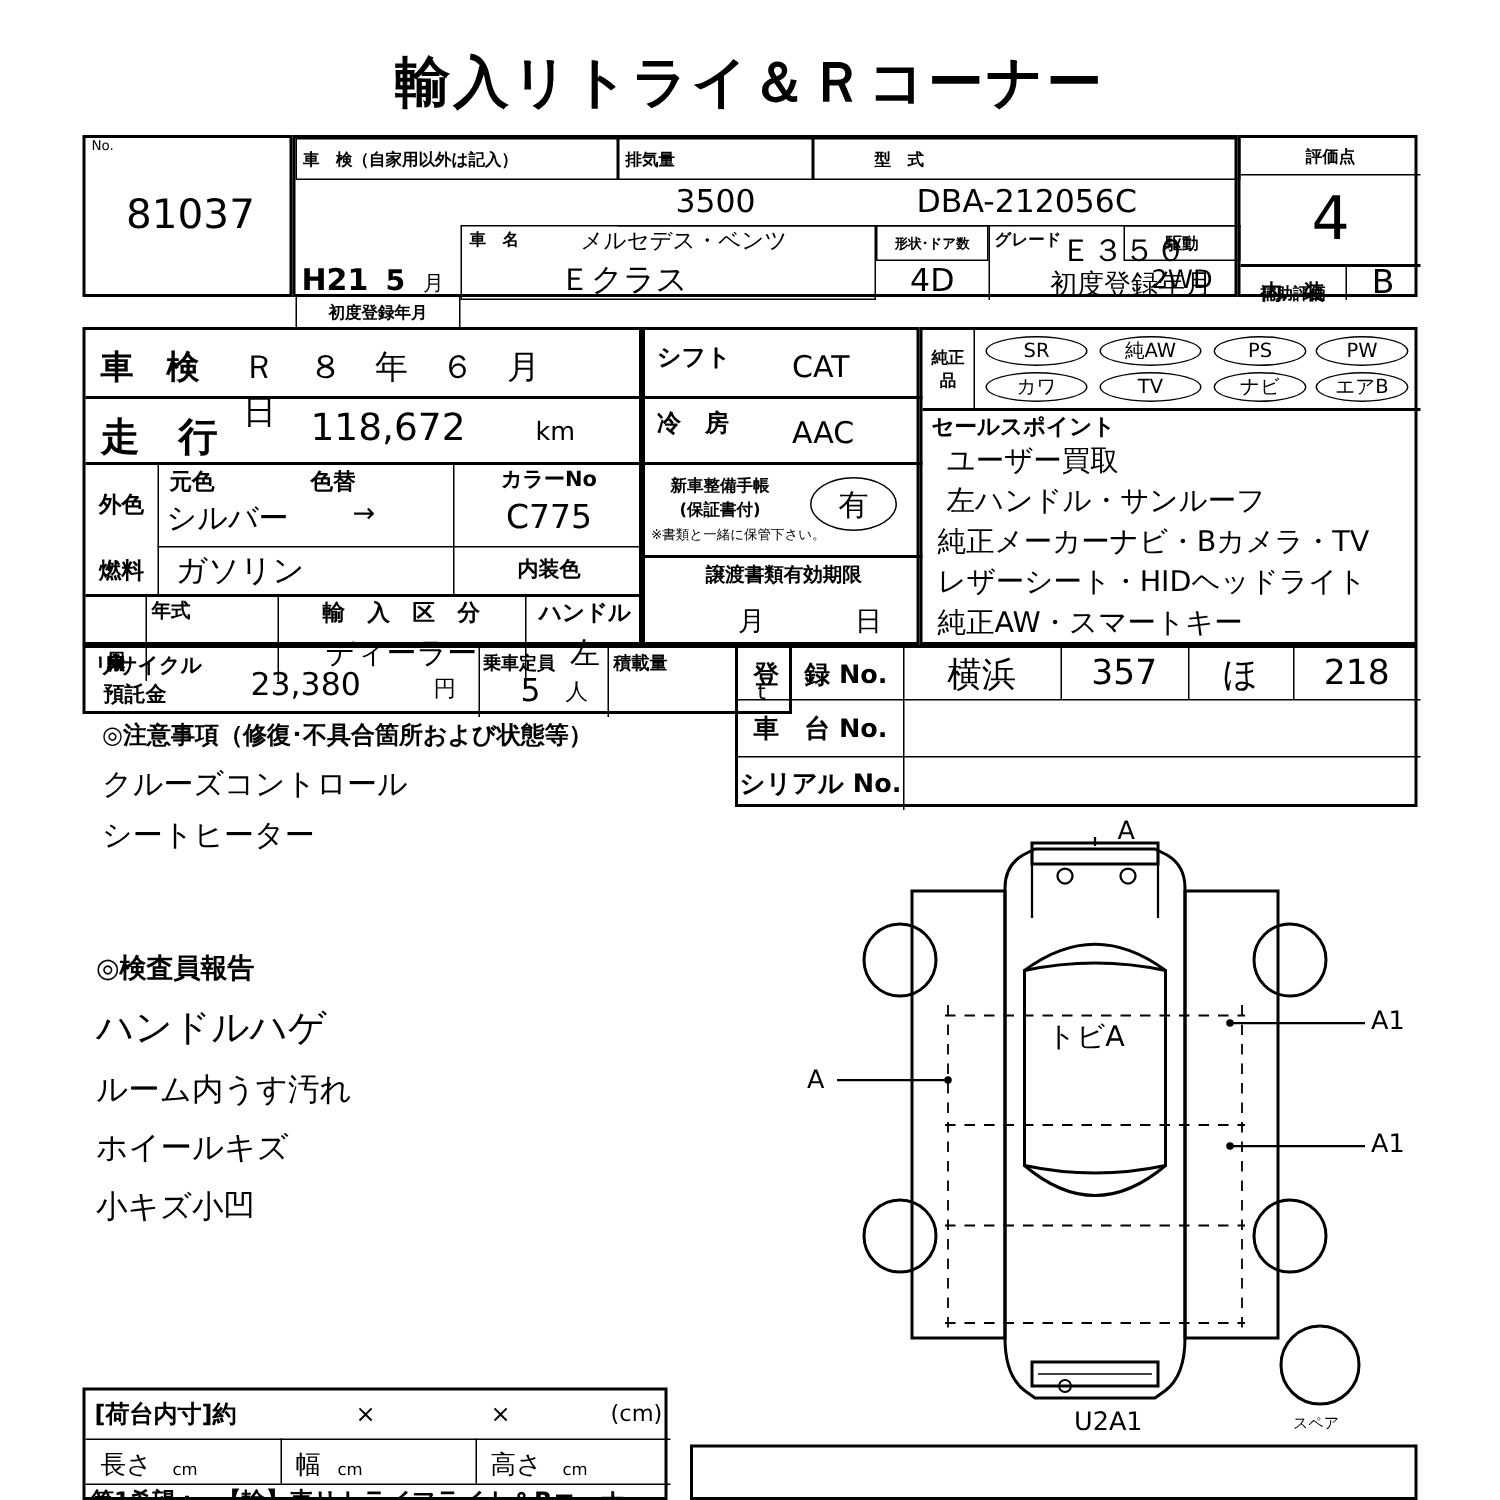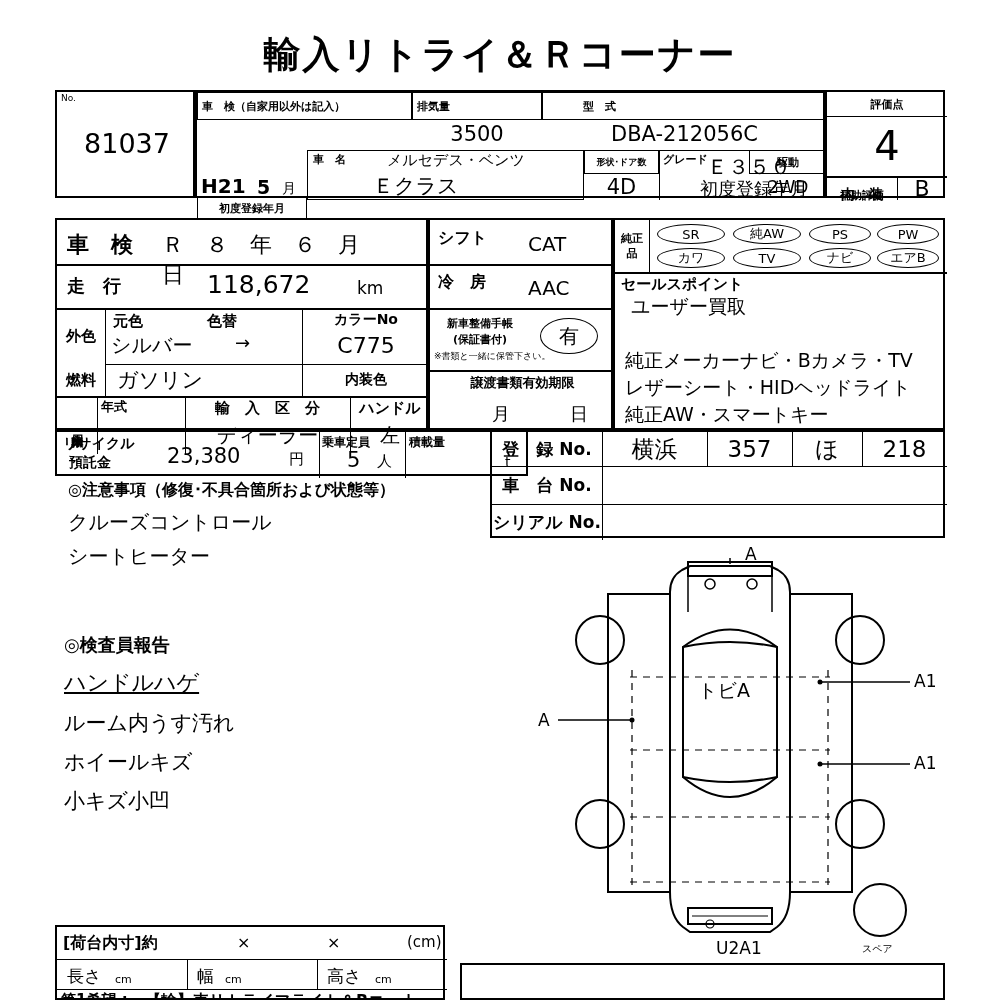--- a/index.html
+++ b/index.html
@@ -71,21 +71,21 @@
     <div class="thin-v" style="left:70px;top:84px;height:24px;"></div>
     <div class="abs ctr" style="left:70px;top:84px;width:50px;height:24px;font-size:22px;">B</div>
   </div>
 
   <div class="abs bd" style="left:55px;top:218px;width:373px;height:212px;">
 
     <div class="abs b lg" style="left:10px;top:10px;font-size:22px;">車　検</div>
     <div class="abs lg" style="left:105px;top:10px;font-size:22px;">Ｒ　８　年　６　月　　　日</div>
     <div class="hline" style="left:0;top:44px;width:373px;"></div>
 
-    <div class="abs b lg" style="left:10px;top:54px;font-size:18px;">走　行</div>
+    <div class="abs b lg" style="left:10px;top:54px;font-size:26px;">走　行</div>
     <div class="abs" style="left:150px;top:50px;font-size:25px;">118,672</div>
     <div class="abs" style="left:300px;top:58px;font-size:17px;">km</div>
     <div class="hline" style="left:0;top:88px;width:373px;"></div>
 
     <div class="abs ctr sm b" style="left:0;top:88px;width:48px;height:56px;flex-direction:column;font-size:15px;">
       <span>外色</span>
     </div>
     <div class="thin-v" style="left:48px;top:88px;height:88px;"></div>
     <div class="abs sm b" style="left:56px;top:92px;font-size:15px;">元色</div>
     <div class="abs sm b" style="left:150px;top:92px;font-size:15px;">色替</div>
@@ -127,21 +127,21 @@
   </div>
 
   <div class="abs" style="left:60px;top:480px;width:470px;">
     <div class="b" style="font-size:16px;padding-left:8px;">◎注意事項（修復･不具合箇所および状態等）</div>
     <div style="font-size:20px;padding-left:8px;margin-top:8px;">クルーズコントロール</div>
     <div style="font-size:20px;padding-left:8px;margin-top:7px;">シートヒーター</div>
   </div>
 
   <div class="abs" style="left:60px;top:633px;width:470px;">
     <div class="b" style="font-size:18px;padding-left:4px;">◎検査員報告</div>
-    <div style="font-size:22px;padding-left:4px;margin-top:11px;text-decoration:underline;">ハンドルハゲ</div>
+    <div style="font-size:25px;padding-left:4px;margin-top:11px;">ハンドルハゲ</div>
     <div style="font-size:21px;padding-left:4px;margin-top:11px;">ルーム内うす汚れ</div>
     <div style="font-size:21px;padding-left:4px;margin-top:11px;">ホイールキズ</div>
     <div style="font-size:21px;padding-left:4px;margin-top:11px;">小キズ小凹</div>
   </div>
 
   <div class="abs bd" style="left:428px;top:218px;width:185px;height:212px;">
     <div class="abs sm b" style="left:8px;top:8px;font-size:16px;">シフト</div>
     <div class="abs" style="left:98px;top:12px;font-size:20px;">CAT</div>
     <div class="hline" style="left:0;top:44px;width:185px;"></div>
     <div class="abs sm b" style="left:8px;top:52px;font-size:16px;">冷　房</div>
@@ -185,20 +185,21 @@
       </div>
     <div class="abs oval" style="left:194px;top:28px;width:62px;height:20px;">
         <span style="font-size:13px;">ナビ</span>
       </div>
     <div class="abs oval" style="left:262px;top:28px;width:62px;height:20px;">
         <span style="font-size:13px;">エアB</span>
       </div>
     <div class="hline" style="left:0;top:52px;width:332px;"></div>
     <div class="abs b" style="left:6px;top:55px;font-size:15px;">セールスポイント</div>
     <div class="abs" style="left:16px;top:74px;font-size:19px;">ユーザー買取</div>
+    <div class="abs" style="left:16px;top:101px;font-size:19px;">左ハンドル・サンルーフ</div>
     <div class="abs" style="left:10px;top:128px;font-size:19px;">純正メーカーナビ・Bカメラ・TV</div>
     <div class="abs" style="left:10px;top:155px;font-size:19px;">レザーシート・HIDヘッドライト</div>
     <div class="abs" style="left:10px;top:182px;font-size:19px;">純正AW・スマートキー</div>
   </div>
 
   <div class="abs bd" style="left:490px;top:430px;width:455px;height:108px;">
     <div class="abs ctr sm b" style="left:0;top:0;width:110px;height:34px;font-size:17px;">登　録 No.</div>
     <div class="thin-v" style="left:110px;top:0;height:108px;"></div>
     <div class="abs ctr" style="left:110px;top:0;width:105px;height:34px;font-size:23px;">横浜</div>
     <div class="thin-v" style="left:215px;top:0;height:34px;"></div>

